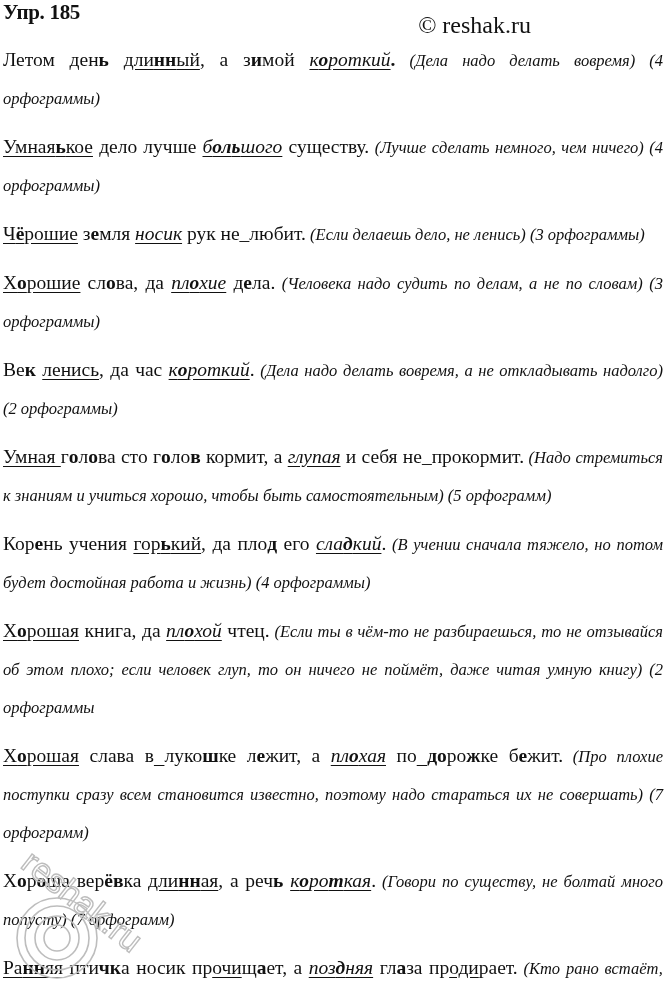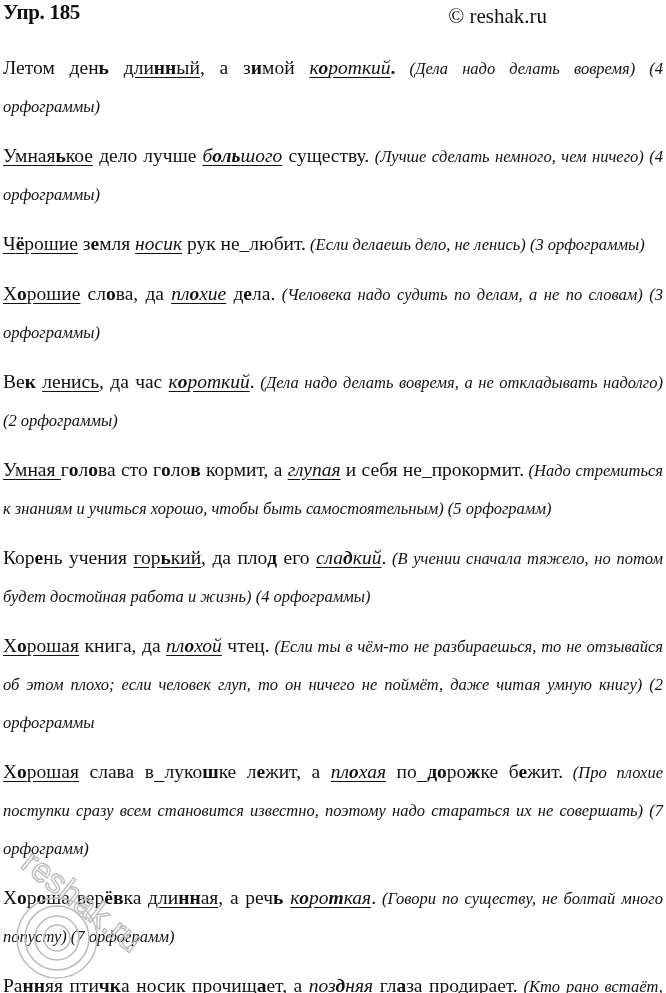--- a/index.html
+++ b/index.html
@@ -2,37 +2,37 @@
 <html><head>
 <meta charset="utf-8">
 <style>
   html, body { margin: 0; padding: 0; background: #ffffff; }
   body {
     width: 666px; height: 993px; overflow: hidden; position: relative;
     font-family: "Liberation Serif", "DejaVu Serif", serif;
     color: #111111;
   }
   .header {
-    position: absolute; left: 0; top: 0; width: 534px; height: 30px; padding-left: 16px;
+    position: absolute; left: 0; top: 0; width: 534px; height: 30px;
   }
   .title {
     position: absolute; left: 3px; top: 0px;
     font-size: 21px; font-weight: bold; letter-spacing: -0.3px;
   }
   .site {
-    position: absolute; right: 3px; top: 4px;
-    font-size: 21px;
+    position: absolute; right: 3px; top: 12px;
+    font-size: 24px;
     margin-left: 47px;
   }
   .doc {
     position: absolute; left: 3px; top: 37px; width: 660px;
   }
   .item {
     font-size: 19.5px; line-height: 37px;
-    text-align: justify; margin: 12px 0 11px 0;
+    text-align: justify; margin: 4px 0 11px 0;
   }
   .item .note { font-style: italic; font-size: 16.5px; }
   .u { text-decoration: underline; text-underline-offset: 3px; }
   .i { font-style: italic; }
   .b { font-weight: bold; }
   .watermark {
     position: absolute; left: 2px; top: 850px; width: 190px; height: 140px;
     pointer-events: none;
   }
 </style>

